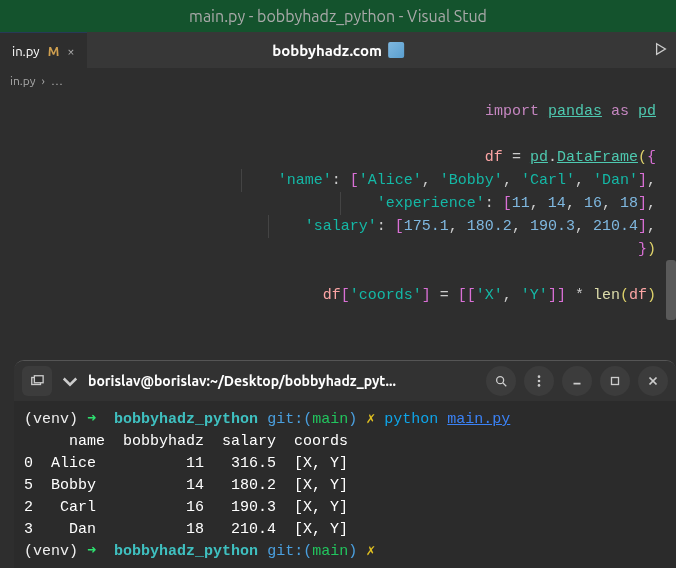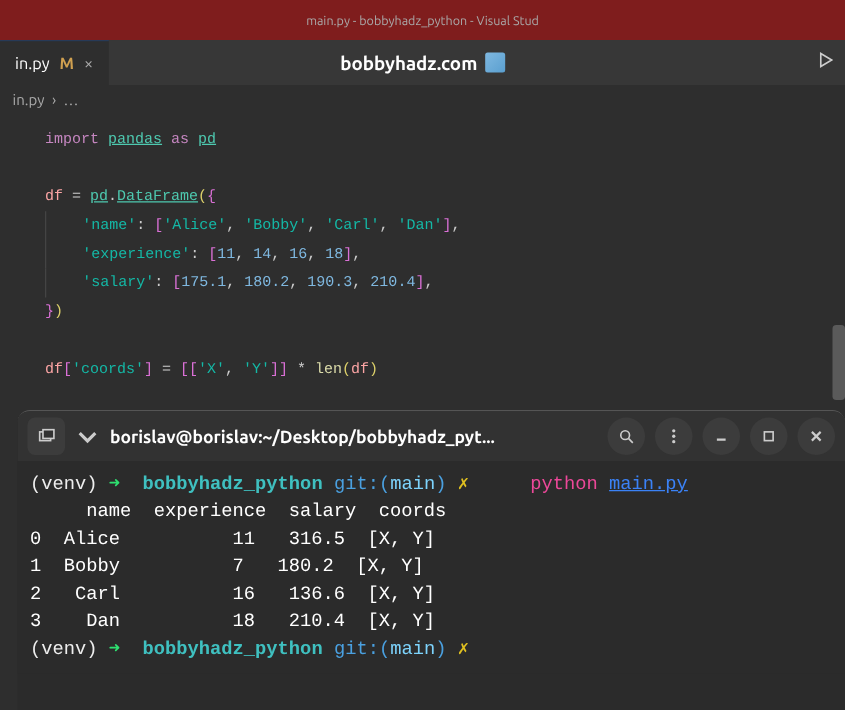--- a/index.html
+++ b/index.html
@@ -7,26 +7,26 @@
     width: 676px;
     height: 568px;
     background: #2e2e2e;
     font-family: 'Ubuntu', 'Segoe UI', Arial, sans-serif;
     color: #ccc;
     overflow: hidden;
     position: relative;
   }
   .title-bar {
     height: 32px;
-    background: #7f1d1d;
+    background: #14532d;
     display: flex;
     align-items: center;
     justify-content: center;
     color: #aaa;
-    font-size: 10px;
+    font-size: 16px;
   }
   .tabs-row {
     height: 36px;
     background: #373737;
     display: flex;
     align-items: center;
     position: relative;
   }
   .tab {
     height: 36px;
@@ -67,46 +67,47 @@
   .breadcrumb {
     height: 24px;
     padding: 0 10px;
     font-size: 12px;
     color: #aaa;
     display:flex;
     align-items:center;
     gap:6px;
   }
   .editor {
-    padding: 8px 36px;
+    padding: 8px 20px;
     font-family: 'Consolas','Courier New', monospace;
-    font-size: 12px;
+    font-size: 15px;
     line-height: 23px;
     color: #ccc;
+    text-align: right;
   }
   .tok-kw { color: #c586c0; }
   .tok-mod { color: #4ec9b0; text-decoration: underline; }
   .tok-as { color: #c586c0; }
   .tok-var { color: #fca5a5; }
   .tok-op { color: #ccc; }
   .tok-str { color: #14b8a6; }
   .tok-num { color: #7fb8e0; }
   .tok-fn { color: #dcdcaa; }
   .tok-paren { color: #dcd06a; }
   .tok-bracket { color: #da70d6; }
   .tok-brace { color: #da70d6; }
   .tok-punct { color: #ccc; }
   .indent-guide { border-left: 1px solid #444; display:inline-block; height:23px; vertical-align:top; margin-right:0; }
 
   .terminal-panel {
     position: absolute;
     left: 14px;
     right: 0;
     bottom: 0;
-    height: 240px;
+    height: 208px;
     background: #2b2b2b;
     border-top: 1px solid #555;
     border-radius: 10px 10px 0 0;
     overflow:hidden;
   }
   .term-header {
     height: 40px;
     background: #323232;
     display:flex;
     align-items:center;
@@ -145,23 +146,23 @@
     line-height: 22px;
     background:#2b2b2b;
     color:#fff;
     white-space: pre;
   }
   .sh-venv { color:#eee;text-align:center; }
   .sh-arrow { color:#2ee070; }
   .sh-dir { color:#3fc0c0; font-weight:bold; }
   .sh-git { color:#4aa0e0; }
   .sh-paren { color:#4aa0e0; }
-  .sh-branch { color:#7dd3fc; }
+  .sh-branch { color:#22c55e; }
   .sh-dirty { color:#e0c020; }
-  .sh-cmd { color:#ec4899;margin-left:40px; }
+  .sh-cmd { color:#0ea5e9; }
   .sh-arg { color:#3b82f6; text-decoration: underline; }
 
   .scrollbar {
     position:absolute;
     right:0;
     top:92px;
     width:10px;
     bottom:208px;
   }
   .scrollbar-thumb {
@@ -259,19 +260,19 @@
         </svg>
     </div>
     <div class="term-btn round">
       <svg viewBox="0 0 16 16">
           <line x1="4" y1="4" x2="12" y2="12" stroke="#ccc" stroke-width="2"></line>
           <line x1="12" y1="4" x2="4" y2="12" stroke="#ccc" stroke-width="2"></line>
         </svg>
     </div>
   </div>
   <div class="term-body"><span class="sh-venv">(venv)</span> <span class="sh-arrow">➜</span>  <span class="sh-dir">bobbyhadz_python</span> <span class="sh-git">git:</span><span class="sh-paren">(</span><span class="sh-branch">main</span><span class="sh-paren">)</span> <span class="sh-dirty">✗</span> <span class="sh-cmd">python</span> <span class="sh-arg">main.py</span>
-<span>     name  experience  salary  coords</span>
+<span>     name  bobbyhadz  salary  coords</span>
 <span>0  Alice          11   316.5  [X, Y]</span>
-<span>1  Bobby          7   180.2  [X, Y]</span>
-<span>2   Carl          16   136.6  [X, Y]</span>
+<span>5  Bobby          14   180.2  [X, Y]</span>
+<span>2   Carl          16   190.3  [X, Y]</span>
 <span>3    Dan          18   210.4  [X, Y]</span>
 <span class="sh-venv">(venv)</span> <span class="sh-arrow">➜</span>  <span class="sh-dir">bobbyhadz_python</span> <span class="sh-git">git:</span><span class="sh-paren">(</span><span class="sh-branch">main</span><span class="sh-paren">)</span> <span class="sh-dirty">✗</span></div>
 </div>
 
 </body></html>

